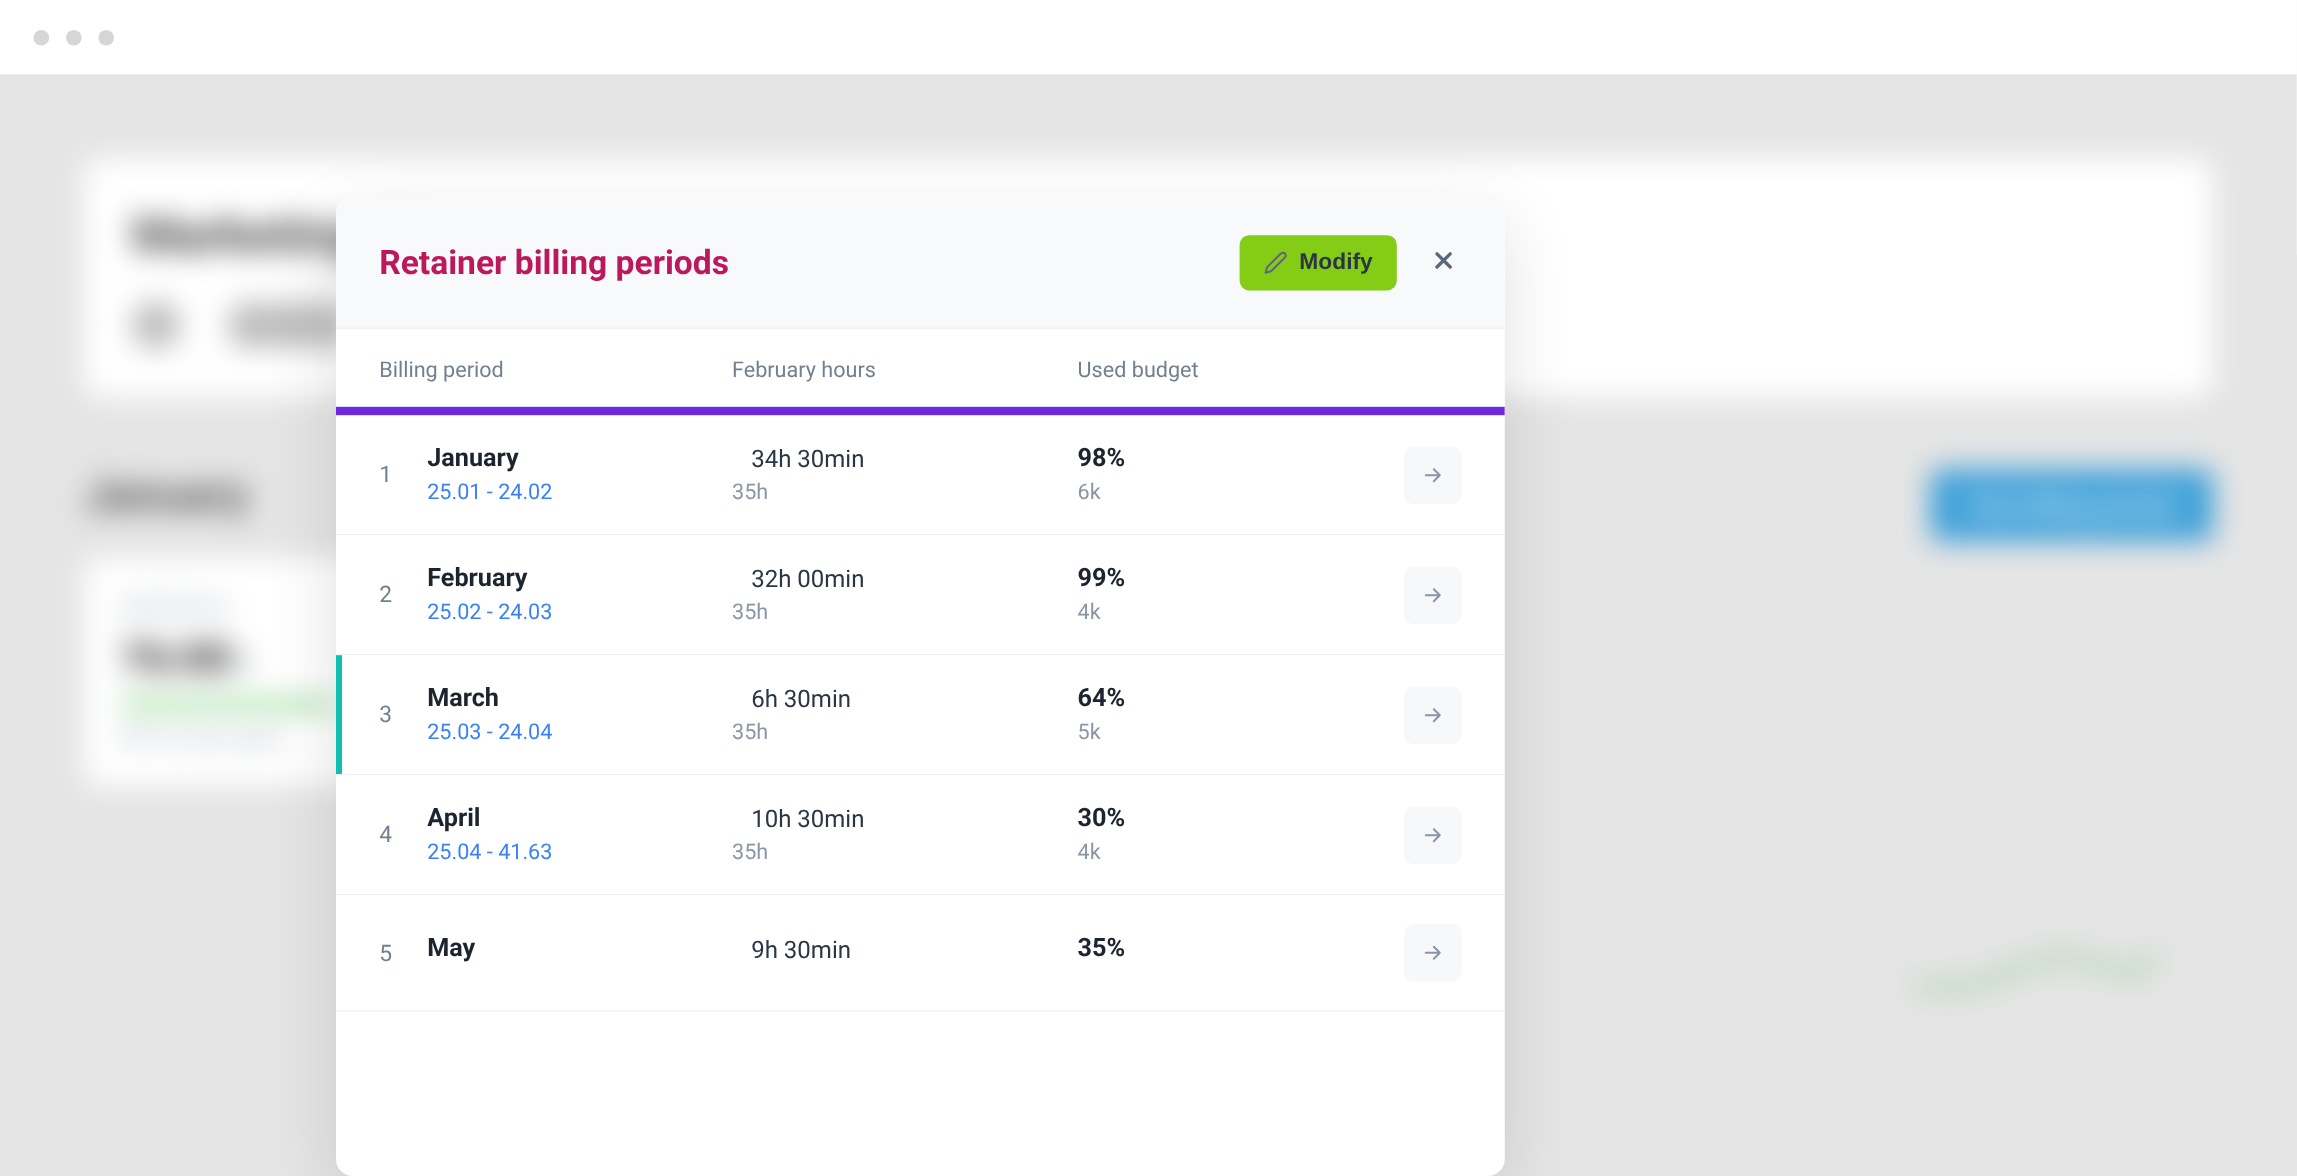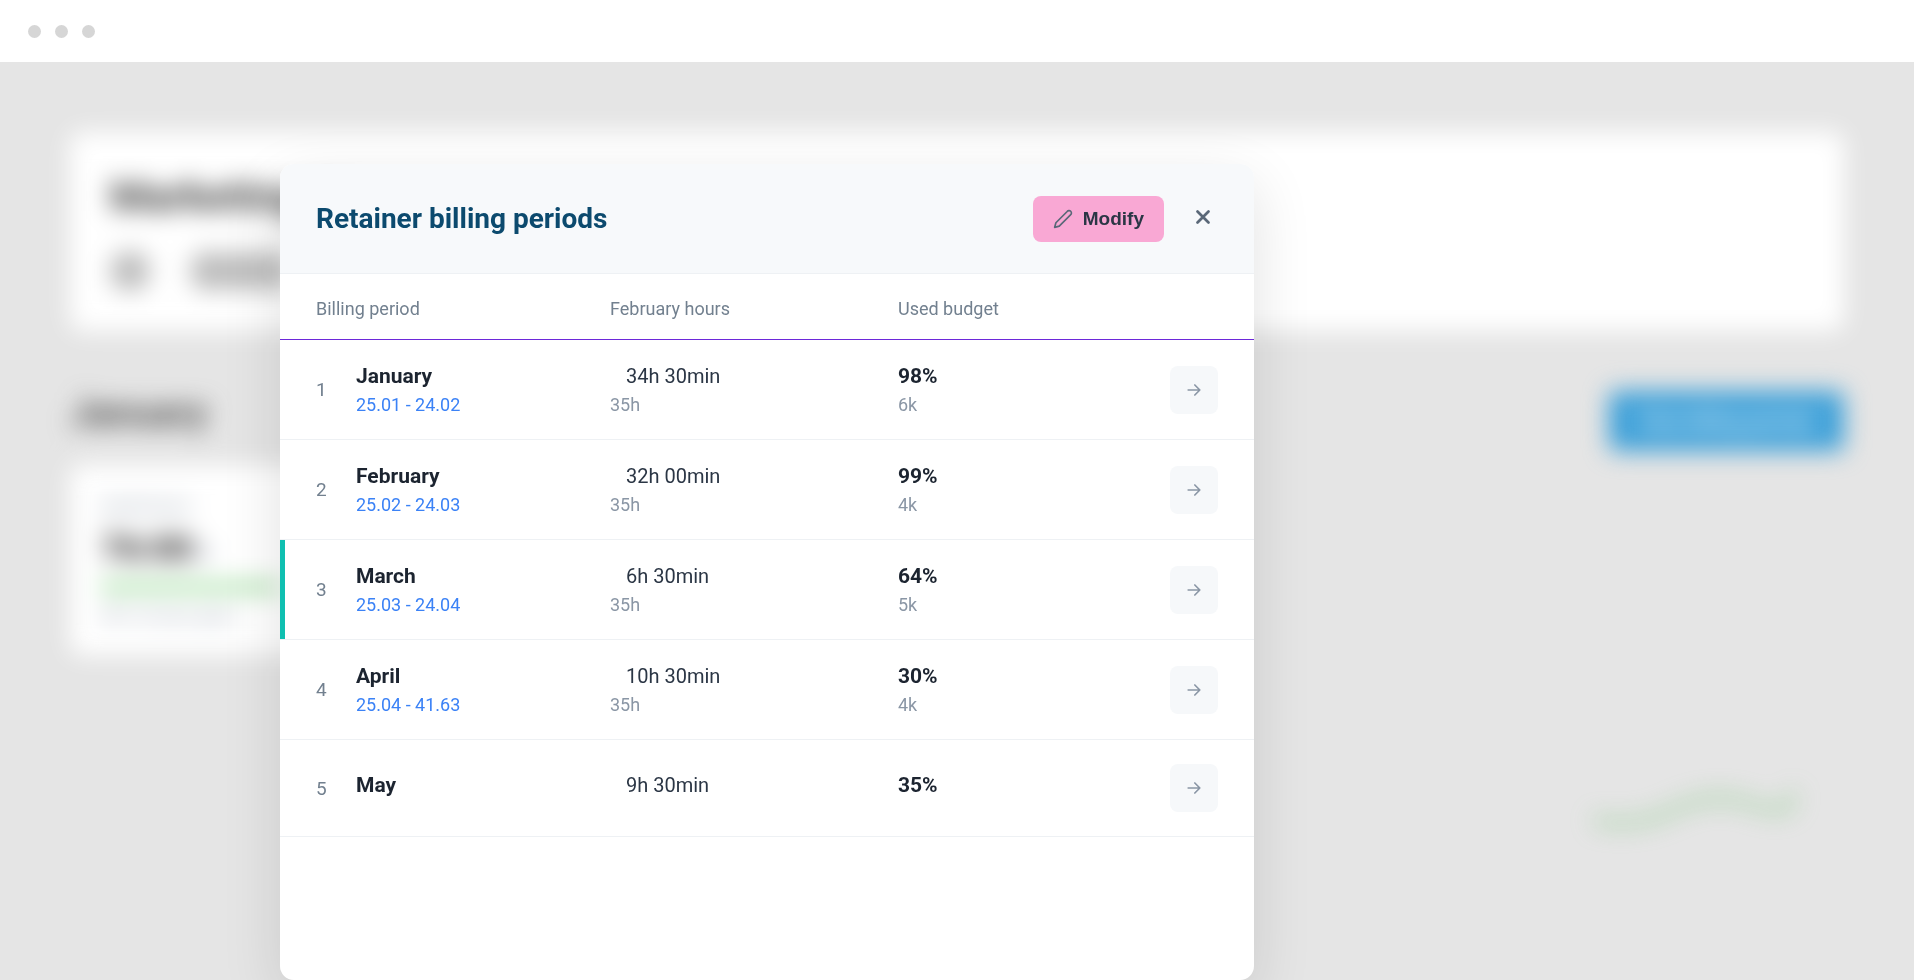--- a/index.html
+++ b/index.html
@@ -160,34 +160,34 @@
   display: flex;
   align-items: center;
   justify-content: space-between;
   padding: 0 36px;
   border-bottom: 1px solid #eef1f4;
 }
 
 .modal-title {
   font-size: 28px;
   font-weight: 700;
-  color: #0c4a6e;
+  color: #be185d;
 }
 
 .modal-header-actions {
   display: flex;
   align-items: center;
   gap: 24px;
 }
 
 .modify-button {
   display: flex;
   align-items: center;
   gap: 10px;
-  background: #f9a8d4;
+  background: #84cc16;
   border: none;
   border-radius: 8px;
   padding: 12px 20px;
   font-size: 19px;
   font-weight: 700;
   color: #2b3645;
   cursor: pointer;
 }
 
 .modify-button svg {
@@ -205,21 +205,21 @@
 
 .close-button svg {
   width: 22px;
   height: 22px;
   stroke: #5a6878;
 }
 
 .table-header {
   display: flex;
   padding: 24px 36px 20px 36px;
-  border-bottom: 1px solid #6d28d9;
+  border-bottom: 7px solid #6d28d9;
 }
 
 .th {
   font-size: 18px;
   color: #72808f;
   font-weight: 400;
 }
 
 .th-period { width: 294px; }
 .th-hours { width: 288px; }

